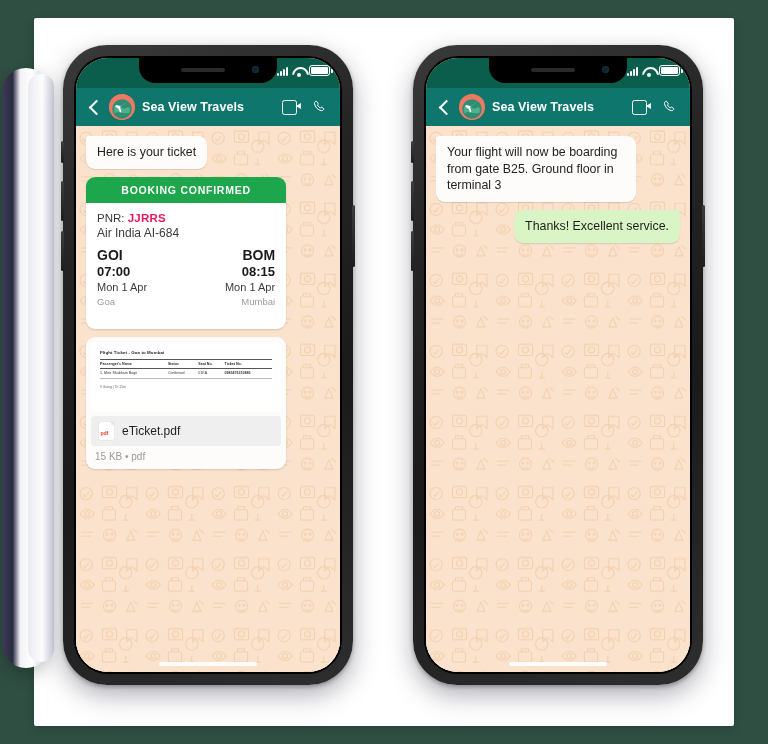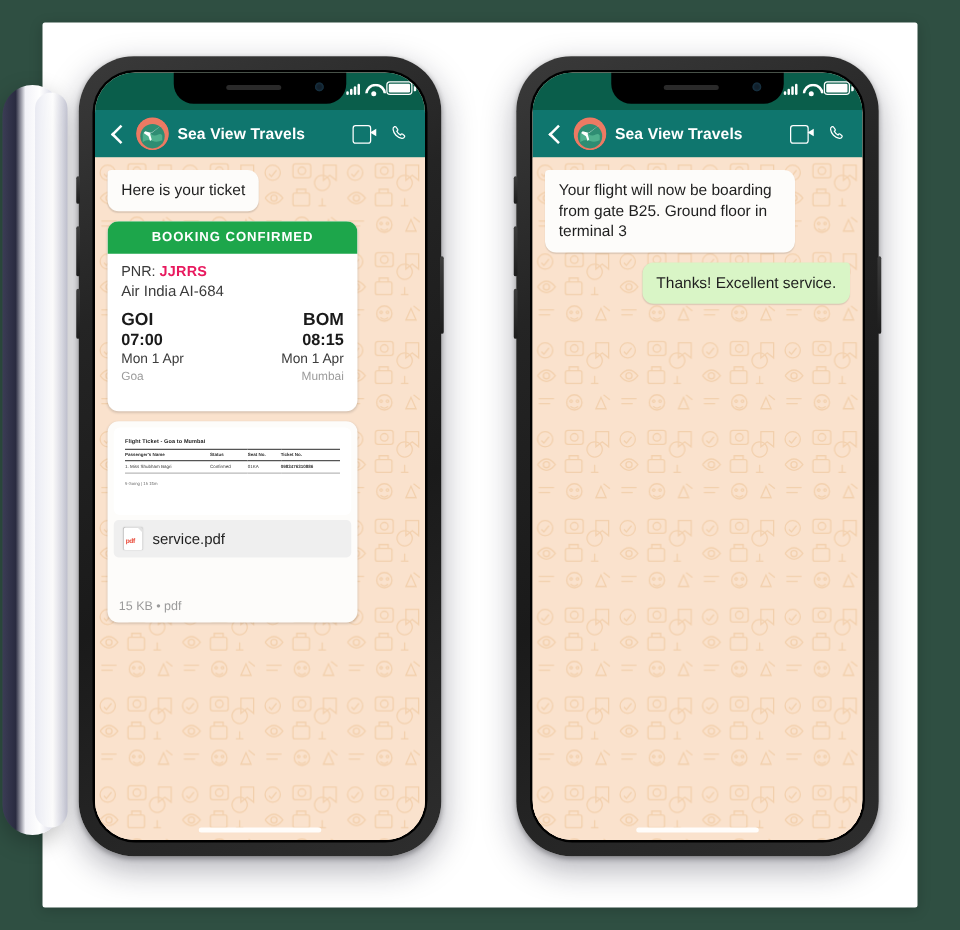--- a/index.html
+++ b/index.html
@@ -392,21 +392,20 @@
     font-size: 5.2px;
     font-weight: bold;
     color: #e8402f;
     letter-spacing: -0.2px;
   }
   .pdf-name { font-size: 12px; color: #1f1f1f; }
   .pdf-meta {
     font-size: 10px;
     color: #9a9a9a;
     padding: 5px 4px 4px 4px;
-    margin-top: 29px;
   }
 
   
   .home-bar {
     position: absolute;
     bottom: 6px;
     left: 50%;
     transform: translateX(-50%);
     width: 98px;
     height: 4px;
@@ -556,21 +555,21 @@
                     </tr>
                   </tbody>
                 </table>
                 <div class="pv-foot">9 Going | 1h 15m</div>
               </div>
 
               <div class="pdf-file-row">
                 <div class="pdf-glyph">
                     <span>pdf</span>
                   </div>
-                <div class="pdf-name">service.pdf</div>
+                <div class="pdf-name">eTicket.pdf</div>
               </div>
               <div class="pdf-meta">15 KB • pdf</div>
             </div>
 
           </div>
           <div class="home-bar"></div>
         </div>
 
       </div>
     </div>

